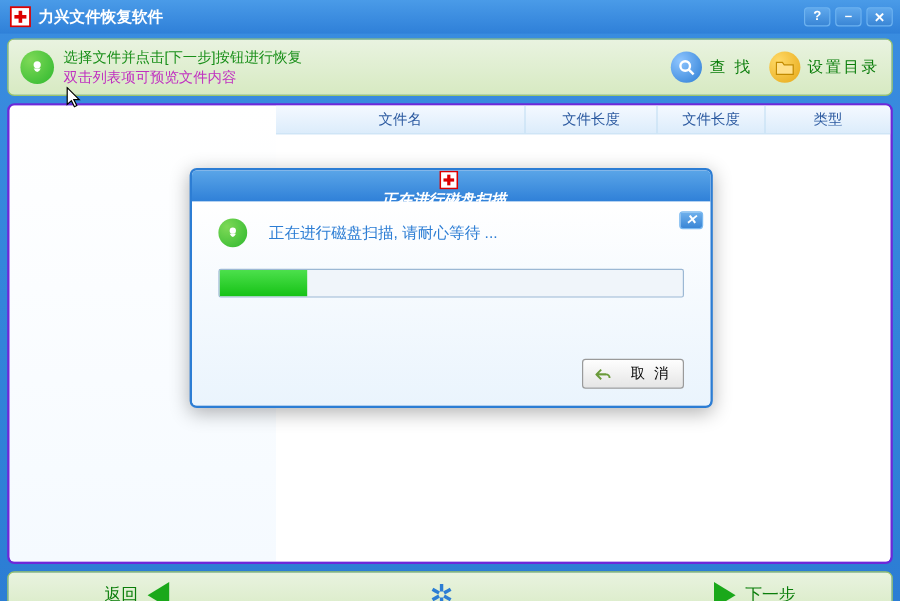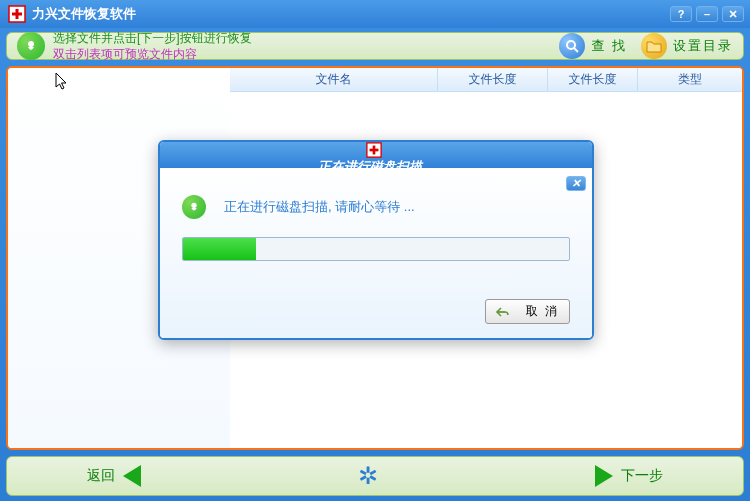--- a/index.html
+++ b/index.html
@@ -23,21 +23,21 @@
 .titlebar .title { font-size: 13px; font-weight: bold; flex: 1; }
 .win-btns { display: flex; gap: 4px; }
 .win-btn {
   width: 22px; height: 16px;
   background: linear-gradient(180deg,#5fa8ec,#3a86d6);
   border: 1px solid #6eb3f0; border-radius: 3px;
   display: flex; align-items: center; justify-content: center;
   color: #fff; font-size: 11px; font-weight: bold; cursor: pointer;
 }
 .toolbar {
-  height: 28px; margin: 4px 6px 0 6px;
+  height: 48px; margin: 4px 6px 0 6px;
   background: linear-gradient(180deg, #e9f3e0 0%, #d7eac2 100%);
   border: 1px solid #9cc56a; border-radius: 6px;
   display: flex; align-items: center; padding: 0 10px;
 }
 .hint-icon {
   width: 28px; height: 28px; border-radius: 50%;
   background: radial-gradient(circle at 30% 30%, #7ed957, #2eb82e);
   display: flex; align-items: center; justify-content: center;
   margin-right: 8px; flex-shrink: 0;
 }
@@ -54,21 +54,21 @@
   width: 26px; height: 26px; border-radius: 50%;
   display: flex; align-items: center; justify-content: center;
 }
 .ti-folder { background: radial-gradient(circle at 30% 30%, #ffd966, #e6a817); }
 .ti-search { background: radial-gradient(circle at 30% 30%, #8ec5ff, #2c7dd4); }
 .ti-check { background: radial-gradient(circle at 30% 30%, #9ed97e, #2eb82e); }
 .ti-cross { background: radial-gradient(circle at 30% 30%, #ff8a8a, #d43a2c); }
 
 .main {
   margin: 6px; height: 384px;
-  background: #fff; border: 2px solid #f97316; border-radius: 6px;
+  background: #fff; border: 2px solid #6d28d9; border-radius: 6px;
   display: flex; overflow: hidden;
 }
 .tree-pane {
   width: 222px;
   background: linear-gradient(180deg,#ffffff,#f5faff);
 }
 .list-pane { flex: 1; background: #fff; }
 .list-header {
   display: flex; height: 24px;
   background: linear-gradient(180deg,#f4f9ff,#dcecfb);
@@ -128,21 +128,21 @@
   border: 1px solid #7bb9f0; border-radius: 3px;
   display: flex; align-items: center; justify-content: center;
   color: #fff; font-size: 11px; cursor: pointer;
 }
 .modal-body {
   padding: 14px 22px 14px 22px;
   background: linear-gradient(180deg,#ffffff 0%, #eaf4fd 100%);
   height: calc(100% - 26px);
   display: flex; flex-direction: column;
 }
-.modal-msg { display: flex; align-items: center; gap: 10px; margin-bottom: 18px; margin-top: 13px; }
+.modal-msg { display: flex; align-items: center; gap: 10px; margin-bottom: 18px; }
 .modal-msg-text { color: #2c7dd4; font-size: 13px; }
 .progress {
   width: 100%; height: 24px;
   border: 1px solid #9cb8d4; background: #f0f5fa;
   border-radius: 2px; overflow: hidden;
 }
 .progress-fill {
   width: 19%; height: 100%;
   background: linear-gradient(180deg,#4ce04c,#16c216);
 }

